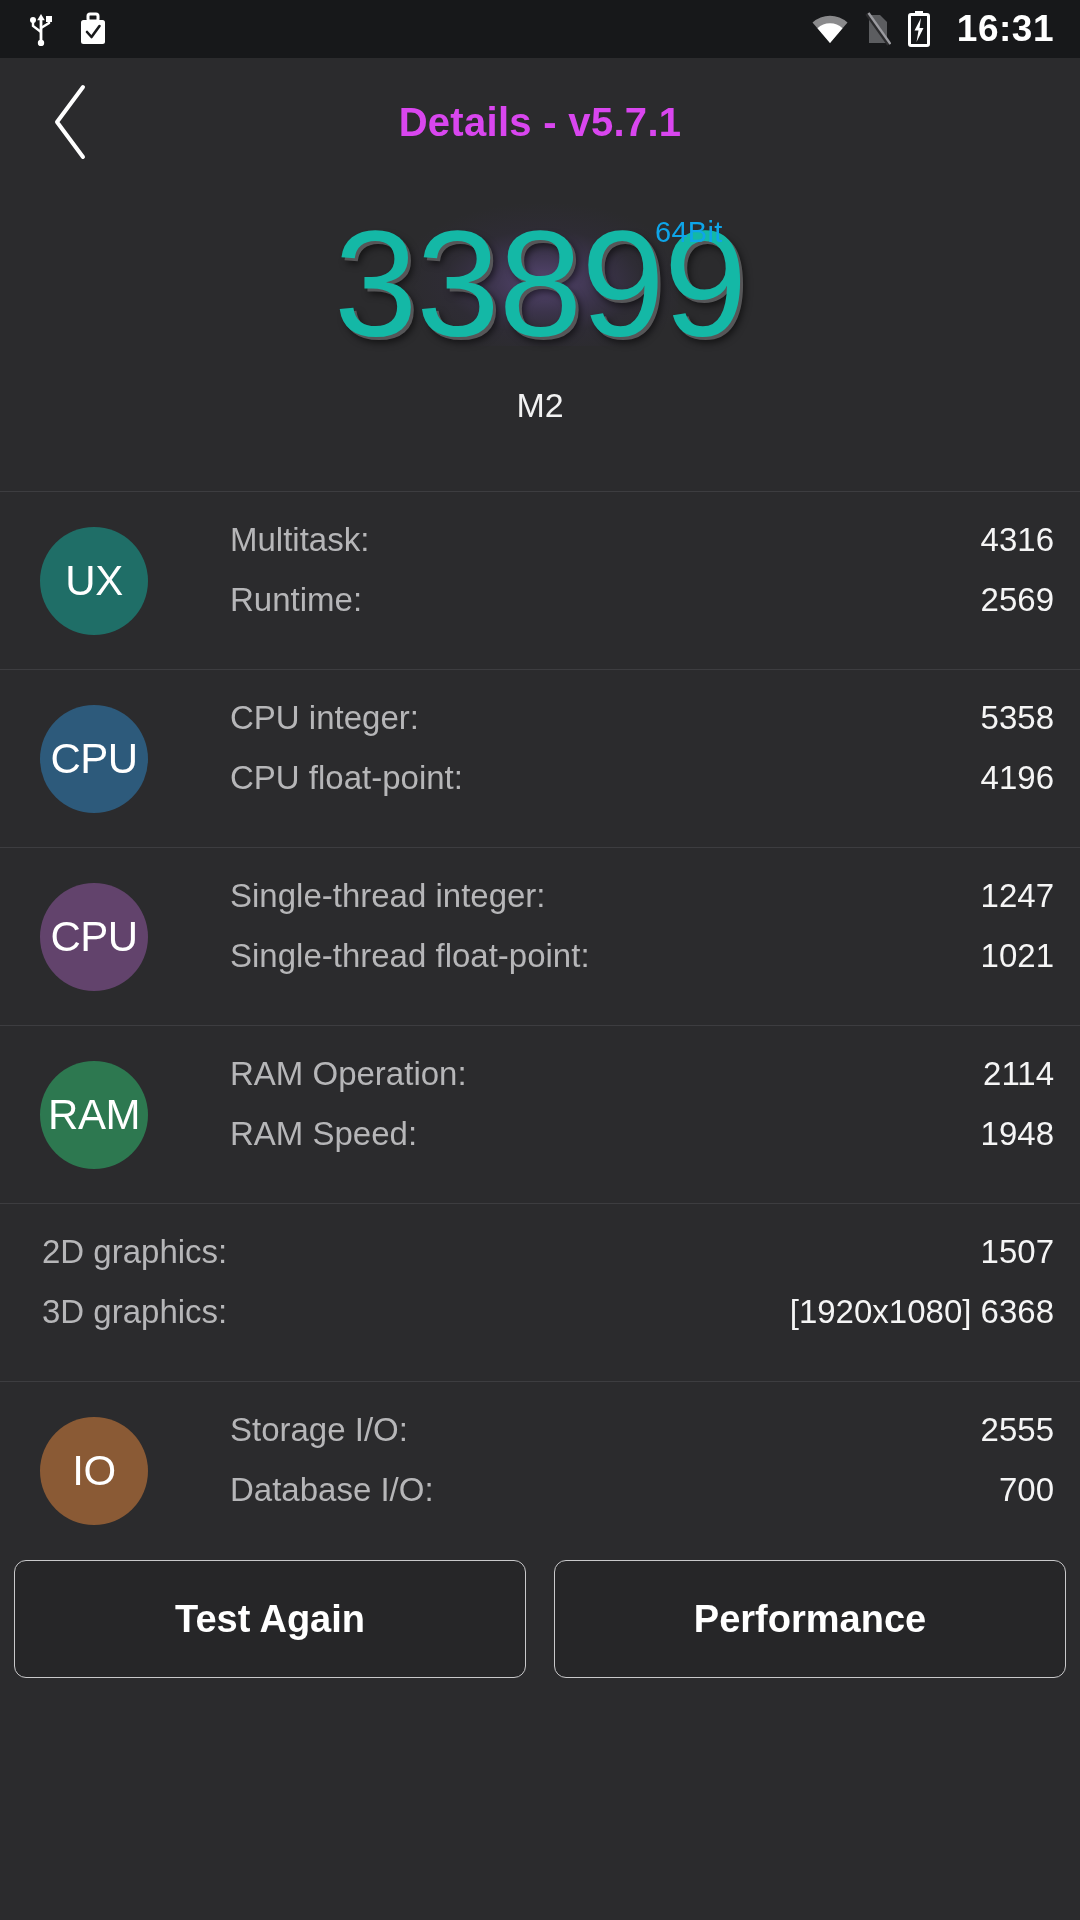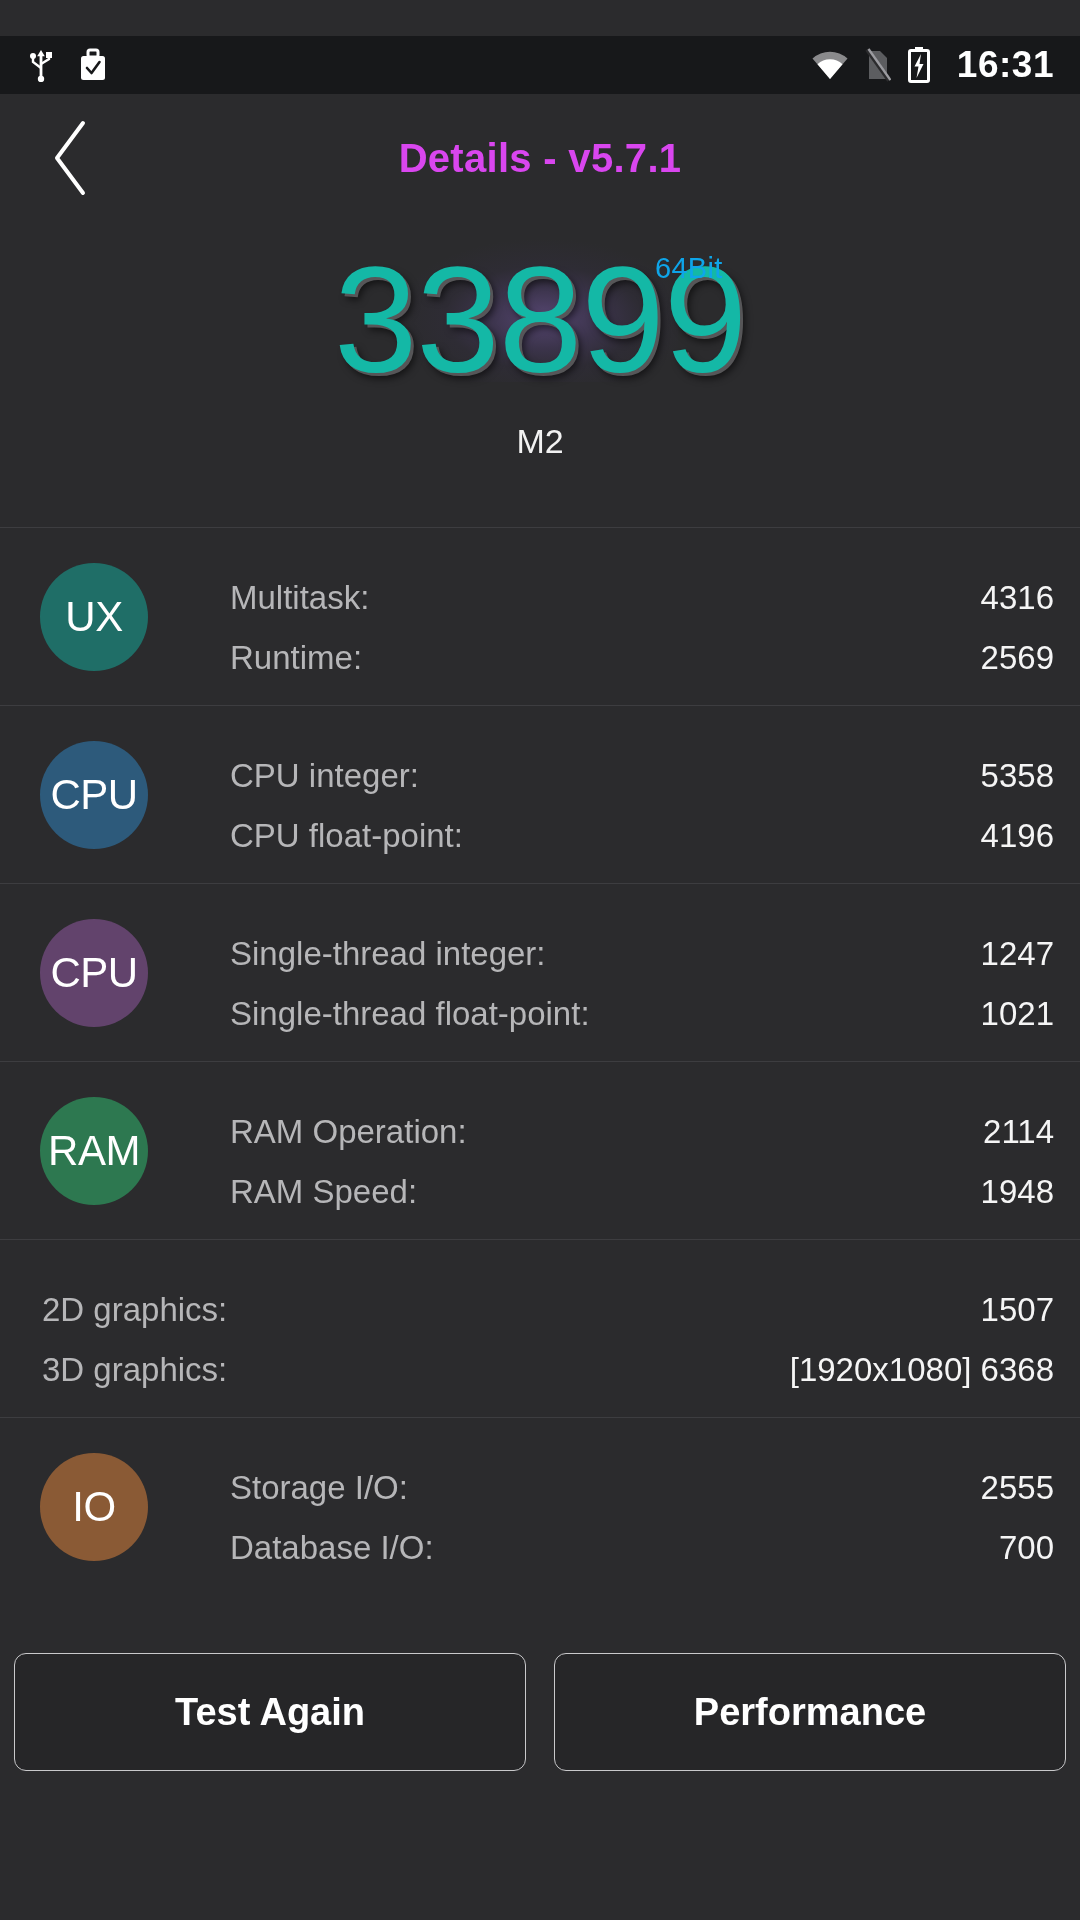--- a/index.html
+++ b/index.html
@@ -10,21 +10,20 @@
     font-family: "Liberation Sans", sans-serif;
     overflow: hidden;
   }
   #app {
     position: relative;
     width: 1080px;
     height: 1652px;
     background: #2b2b2d;
     display: flex;
     flex-direction: column;
-    margin-top: 36px;
   }
 
   
   .statusbar {
     height: 58px;
     background: #17181a;
     display: flex;
     align-items: center;
     padding: 0 26px;
     flex: 0 0 58px;
@@ -165,21 +164,21 @@
     flex: 1 1 auto;
     margin-left: 42px;
     display: flex;
     flex-direction: column;
     justify-content: center;
     height: 100%;
     gap: 0;
   }
   .metric {
     display: flex;
-    align-items: flex-end;
+    align-items: flex-start;
     justify-content: space-between;
     height: 60px;
   }
   .metric + .metric { margin-top: 0px; }
   .metric-label {
     color: #b6b6b8;
     font-size: 33px;
     font-weight: normal;
   }
   .metric-value {
@@ -187,21 +186,21 @@
     font-size: 33px;
     font-weight: normal;
     text-align: right;
     white-space: nowrap;
   }
 
   
   .btn-bar {
     flex: 0 0 175px;
     display: flex;
-    align-items: flex-end;
+    align-items: flex-start;
     justify-content: space-between;
     padding: 0 14px;
     gap: 28px;
   }
   .btn {
     flex: 1 1 0;
     height: 118px;
     border: 1px solid #c9c9cb;
     border-radius: 12px;
     background: #262628;

